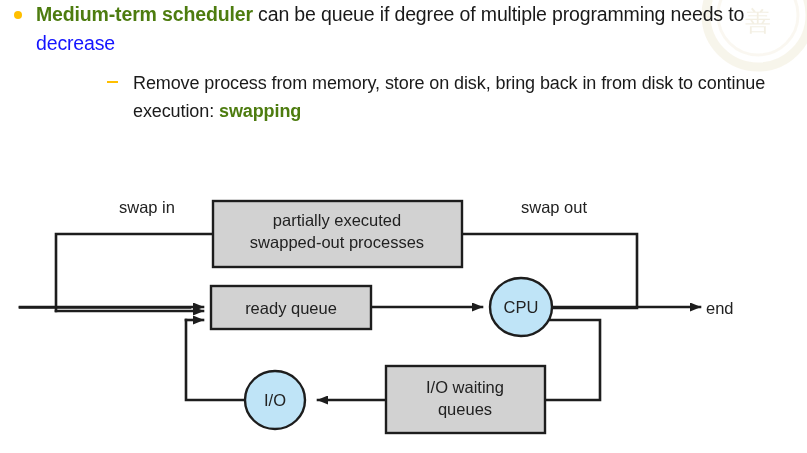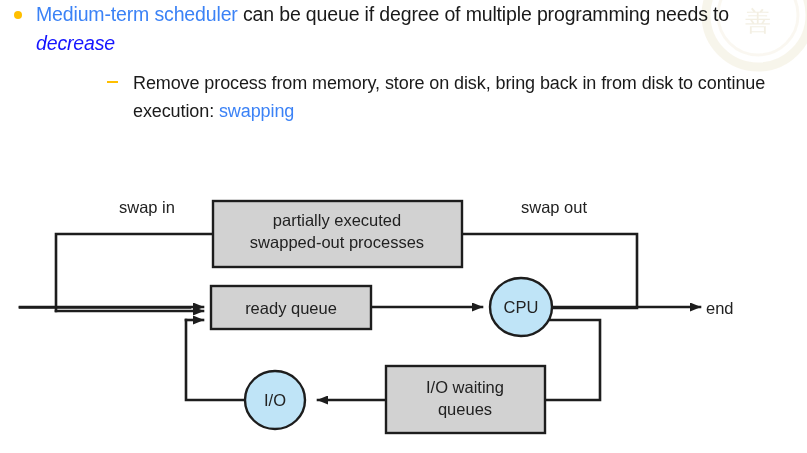--- a/index.html
+++ b/index.html
@@ -64,22 +64,22 @@
   }
   .bullet-l2 .dash {
     position: absolute;
     left: 71px;
     top: 12px;
     width: 11px;
     height: 2px;
     background: #ffbf00;
   }
 
-  .em-red   { color: #3b82f6; font-weight: normal; }
-  .em-blue  { color: #1414ff; font-style: italic; }
+  .em-red   { color: #4d7c0f; font-weight: bold; }
+  .em-blue  { color: #1414ff; }
 
   
   .diagram {
     position: absolute;
     left: 0;
     top: 168px;
     width: 726px;
     height: 285px;
   }
   .diagram svg { display: block; }

